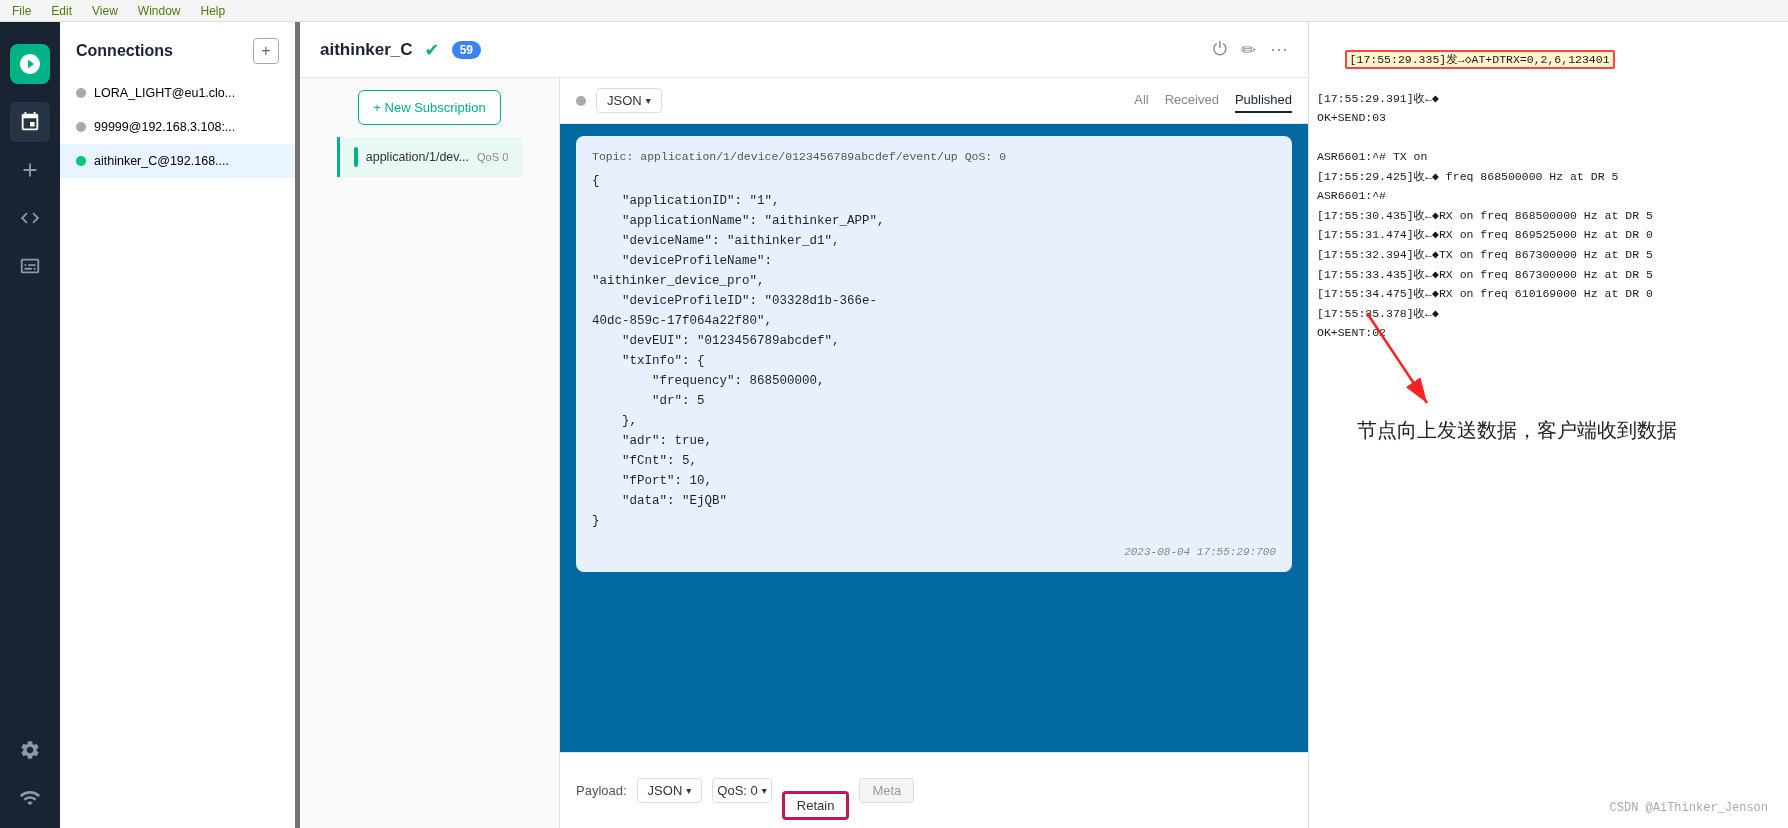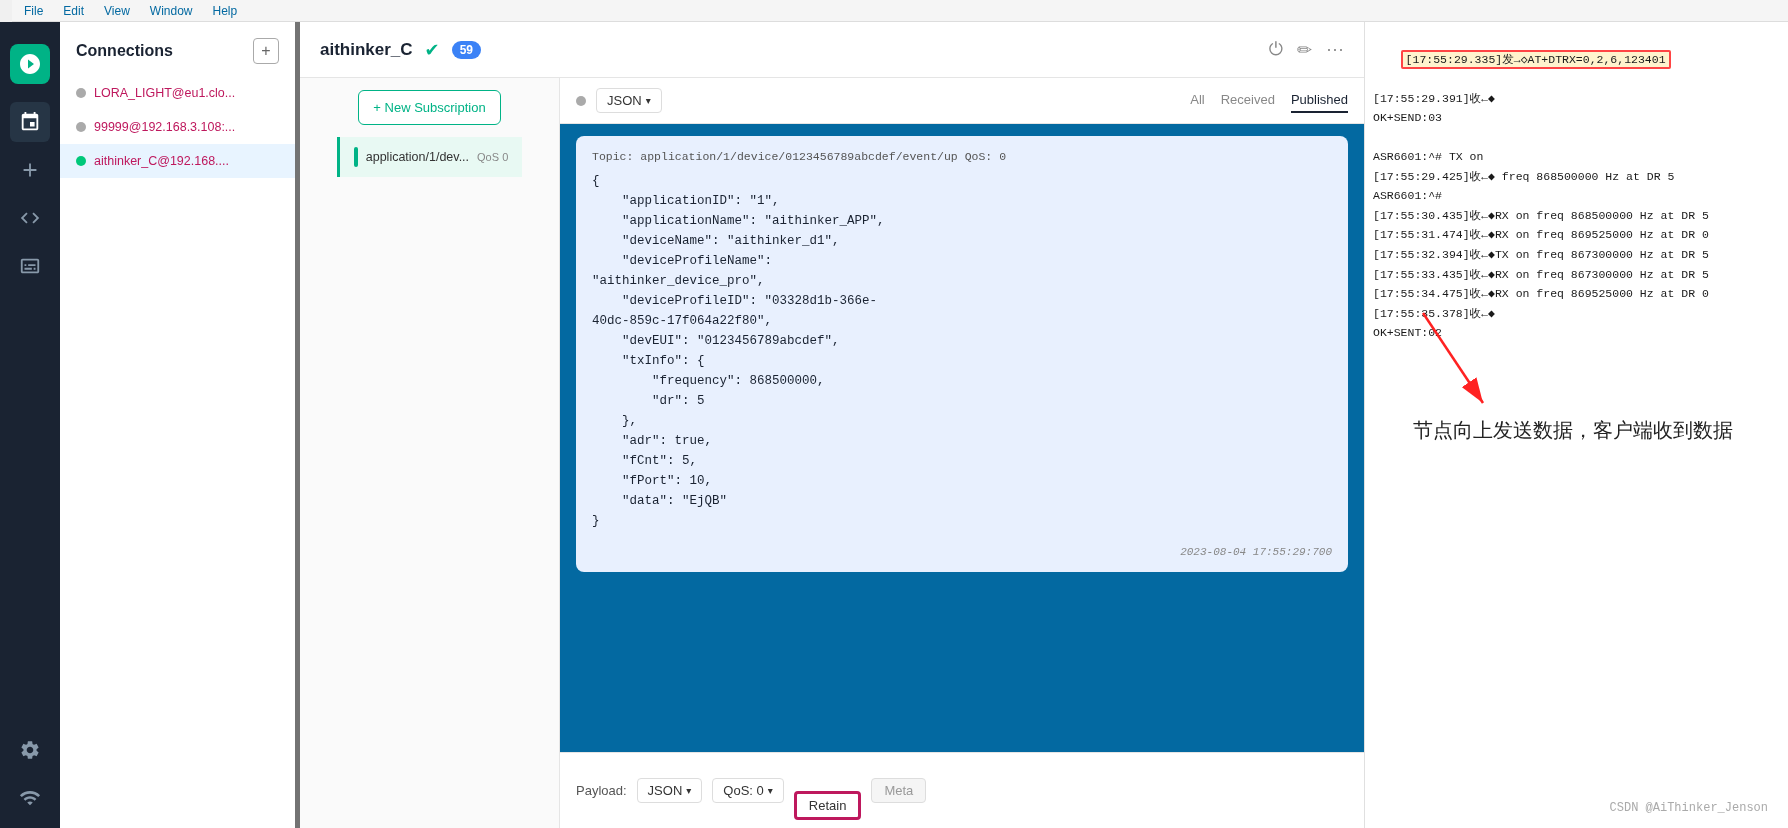--- a/index.html
+++ b/index.html
@@ -1,22 +1,22 @@
 <!DOCTYPE html>
 <html><head>
   <meta charset="utf-8">
   <style>
     * { margin: 0; padding: 0; box-sizing: border-box; }
     body { width: 1788px; height: 828px; display: flex; font-family: -apple-system, BlinkMacSystemFont, 'Segoe UI', sans-serif; background: #f0f0f0; overflow: hidden; }
 
     
     .menubar {
-      position: absolute; top: 0; left: 12px; right: 0; height: 22px;
+      position: absolute; top: 0; left: 0; right: 0; height: 22px;
       background: #f5f5f5; display: flex; align-items: center; gap: 20px;
-      padding: 0 12px; font-size: 12px; color: #0369a1; border-bottom: 1px solid #ddd;
+      padding: 0 12px; font-size: 12px; color: #4d7c0f; border-bottom: 1px solid #ddd;
       z-index: 100;
     }
     .menubar span { cursor: pointer; }
 
     
     .icon-sidebar {
       width: 60px; background: #1a2332; display: flex; flex-direction: column;
       align-items: center; padding-top: 22px; gap: 8px; flex-shrink: 0;
       margin-top: 22px;
     }
@@ -48,21 +48,21 @@
       color: #666; font-size: 16px;
     }
     .connection-item {
       display: flex; align-items: center; padding: 10px 16px; cursor: pointer;
       font-size: 13px; color: #333; gap: 8px;
     }
     .connection-item.active { background: #e8f4ff; }
     .conn-dot { width: 10px; height: 10px; border-radius: 50%; flex-shrink: 0; }
     .conn-dot.gray { background: #aaa; }
     .conn-dot.green { background: #00c87a; }
-    .conn-name { font-size: 12.5px; color: #be185d; overflow: hidden; text-overflow: ellipsis; white-space: nowrap; }
+    .conn-name { font-size: 12.5px; color: #000000; overflow: hidden; text-overflow: ellipsis; white-space: nowrap; }
 
     
     .main-content {
       flex: 1; display: flex; flex-direction: column; margin-top: 22px; min-width: 0;
     }
 
     
     .topic-header {
       height: 56px; background: #fff; border-bottom: 1px solid #e5e5e5;
       display: flex; align-items: center; padding: 0 20px; gap: 12px; flex-shrink: 0;
@@ -134,39 +134,39 @@
     .publish-toolbar {
       display: flex; align-items: center; padding: 8px 16px; gap: 10px;
     }
     .pub-label { font-size: 13px; color: #555; }
     .pub-format-btn {
       display: flex; align-items: center; gap: 4px; padding: 4px 10px;
       border: 1px solid #ddd; border-radius: 4px; background: #fff; cursor: pointer;
       font-size: 13px; color: #333;
     }
     .pub-qos-btn {
-      display: flex; align-items: center; gap: 4px; padding: 4px 10px;
+      display: flex; align-items: center; gap: 4px; padding: 4px 4px;
       border: 1px solid #ddd; border-radius: 4px; background: #fff; cursor: pointer;
       font-size: 13px; color: #333;
     }
     .retain-btn {
       padding: 4px 12px; border: 3px solid #be185d; border-radius: 4px;
       background: #fff; font-size: 13px; color: #333; cursor: pointer; margin-top: 30px;
     }
     .meta-btn {
       padding: 4px 12px; border: 1px solid #ddd; border-radius: 4px;
       background: #f5f5f5; font-size: 13px; color: #999; cursor: pointer;
     }
     .pub-topic-bar {
       padding: 6px 16px 8px; font-size: 12px; color: #555; border-top: 1px solid #f0f0f0;
     }
 
     
     .terminal-panel {
-      width: 424px; background: #fff; border-left: 1px solid #e0e0e0;
+      width: 480px; background: #fff; border-left: 1px solid #e0e0e0;
       margin-top: 22px; overflow-y: auto; padding: 8px; flex-shrink: 0;
       font-family: 'Courier New', Courier, monospace; font-size: 11.5px; color: #1a1a1a;
       line-height: 1.7; position: relative;
     }
     .terminal-line { white-space: pre-wrap; word-break: break-all; }
     .terminal-highlight {
       background: #fff3cd; border: 2px solid #ff4444; padding: 1px 3px; border-radius: 2px;
     }
     .csdn-watermark {
       position: absolute; bottom: 10px; right: 20px;
@@ -334,21 +334,21 @@
   <div class="terminal-line">[17:55:29.391]收←◆</div>
   <div class="terminal-line">OK+SEND:03</div>
   <div class="terminal-line"> </div>
   <div class="terminal-line">ASR6601:^# TX on</div>
   <div class="terminal-line">[17:55:29.425]收←◆ freq 868500000 Hz at DR 5</div>
   <div class="terminal-line">ASR6601:^#</div>
   <div class="terminal-line">[17:55:30.435]收←◆RX on freq 868500000 Hz at DR 5</div>
   <div class="terminal-line">[17:55:31.474]收←◆RX on freq 869525000 Hz at DR 0</div>
   <div class="terminal-line">[17:55:32.394]收←◆TX on freq 867300000 Hz at DR 5</div>
   <div class="terminal-line">[17:55:33.435]收←◆RX on freq 867300000 Hz at DR 5</div>
-  <div class="terminal-line">[17:55:34.475]收←◆RX on freq 869525000 Hz at DR 0</div>
+  <div class="terminal-line">[17:55:34.475]收←◆RX on freq 610169000 Hz at DR 0</div>
   <div class="terminal-line">[17:55:35.378]收←◆</div>
   <div class="terminal-line">OK+SENT:02</div>
 
   <div style="margin-top: 30px; padding: 10px 0; position: relative;">
     <div style="display: flex; align-items: center; gap: 10px;">
       <div style="position: relative; width: 100%;">
         <svg width="200" height="120" style="position:absolute; left:-10px; top:-80px;">
           <defs>
             <marker id="arrowhead" markerWidth="10" markerHeight="7" refX="10" refY="3.5" orient="auto">
               <polygon points="0 0, 10 3.5, 0 7" fill="#ff2222"></polygon>

